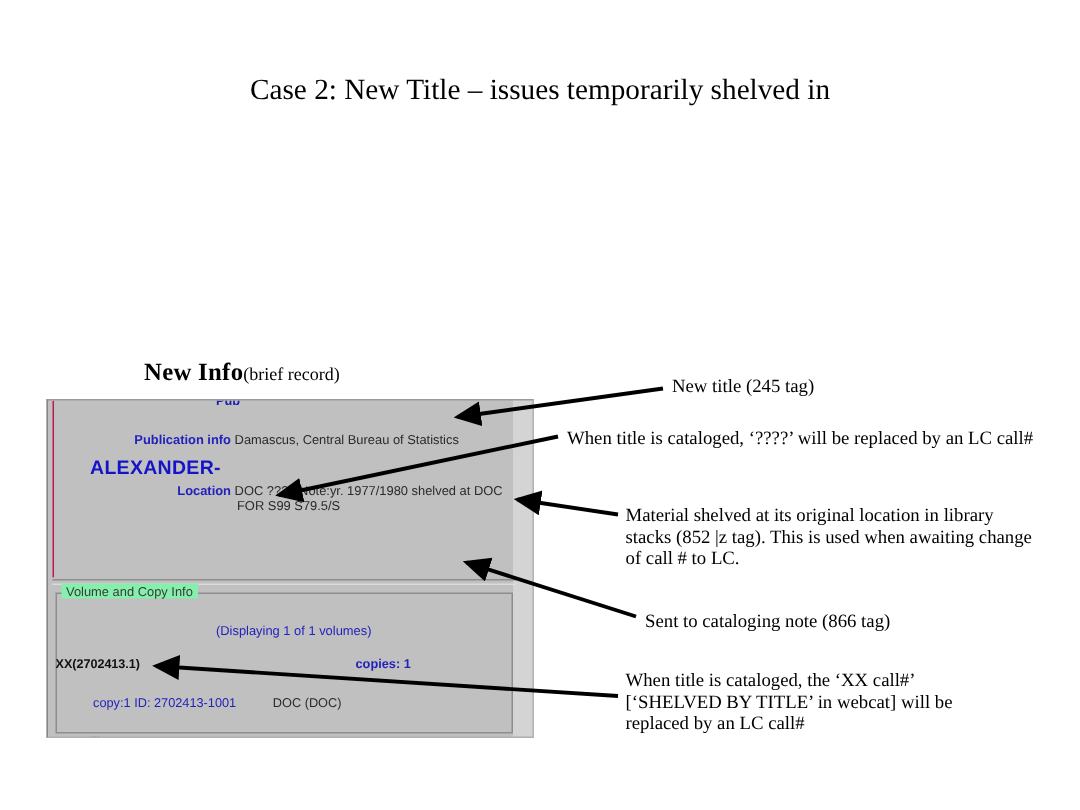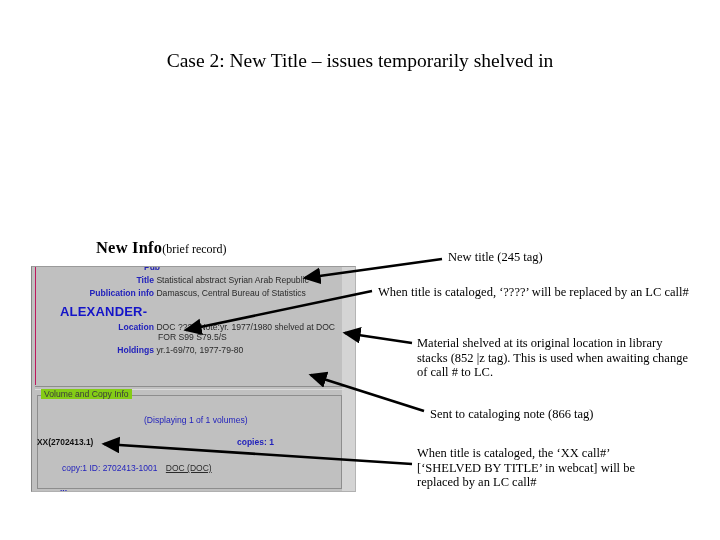--- a/index.html
+++ b/index.html
@@ -164,21 +164,21 @@
     top: 128px;
     width: 305px;
     height: 94px;
     border: 1px solid #8d8d8d;
     box-sizing: border-box;
   }
   #volcopy-legend {
     position: absolute;
     left: 9px;
     top: 122px;
-    background: #84cc16;
+    background: #86efac;
     padding: 0 3px;
     font-size: 8.6px;
     color: #3a3a3a;
     line-height: 10px;
   }
   #displaying-note {
     position: absolute;
     left: 112px;
     top: 148px;
     font-size: 8.6px;
@@ -216,21 +216,21 @@
   #copy-detail {
     position: absolute;
     left: 30px;
     top: 196px;
     font-size: 8.5px;
     white-space: nowrap;
     color: #2222bb;
   }
   #copy-detail .seg { display: inline-block; }
   #copy-detail .seg-id { }
-  #copy-detail .seg-loc { margin-left: 6px; color: #2a2a2a; text-decoration: underline; }
+  #copy-detail .seg-loc { margin-left: 22px; color: #2a2a2a; }
 
   
   .annotation {
     position: absolute;
     font-family: "Liberation Serif", serif;
     font-size: 12.5px;
     line-height: 14.5px;
     color: #000;
   }
   #anno-new-title { left: 448px; top: 250px; white-space: nowrap; }
@@ -272,45 +272,37 @@
 
   <div id="app-right-gutter"></div>
 
   <div class="bib-pane">
     <div class="bib-pane-inner">
 
       <div class="clipped-row">
         <span>Pub</span>
       </div>
 
-      <div class="rec-row" id="row-title">
-        <span class="rec-label">Title</span>
-        <span class="rec-value">Statistical abstract Syrian Arab Republic</span>
-      </div>
 
       <div class="rec-row" id="row-pubinfo">
         <span class="rec-label">Publication info</span>
         <span class="rec-value">Damascus, Central Bureau of Statistics</span>
       </div>
 
       <div class="rec-row" id="row-library">ALEXANDER-</div>
 
       <div class="rec-row" id="row-location">
         <span class="rec-label">Location</span>
         <span class="rec-value mono-gap">DOC    ????    Note:yr. 1977/1980 shelved at DOC</span>
       </div>
 
       <div class="rec-row" id="row-location2">
         <span class="rec-value">FOR S99 S79.5/S</span>
       </div>
 
-      <div class="rec-row" id="row-holdings1">
-        <span class="rec-label">Holdings</span>
-        <span class="rec-value">yr.1-69/70, 1977-79-80</span>
-      </div>
 
 
     </div>
   </div>
 
   <div id="pane-divider"></div>
 
   <div id="volcopy-group"></div>
   <div id="volcopy-legend">Volume and Copy Info</div>
 

